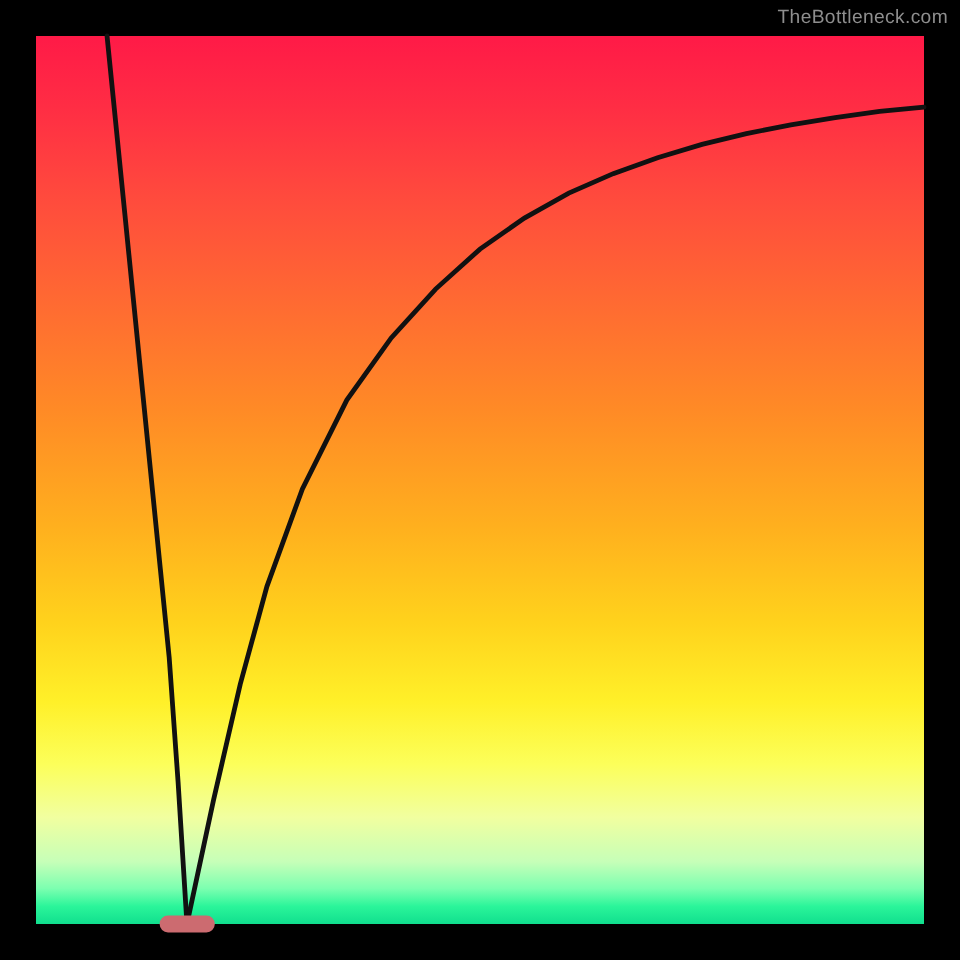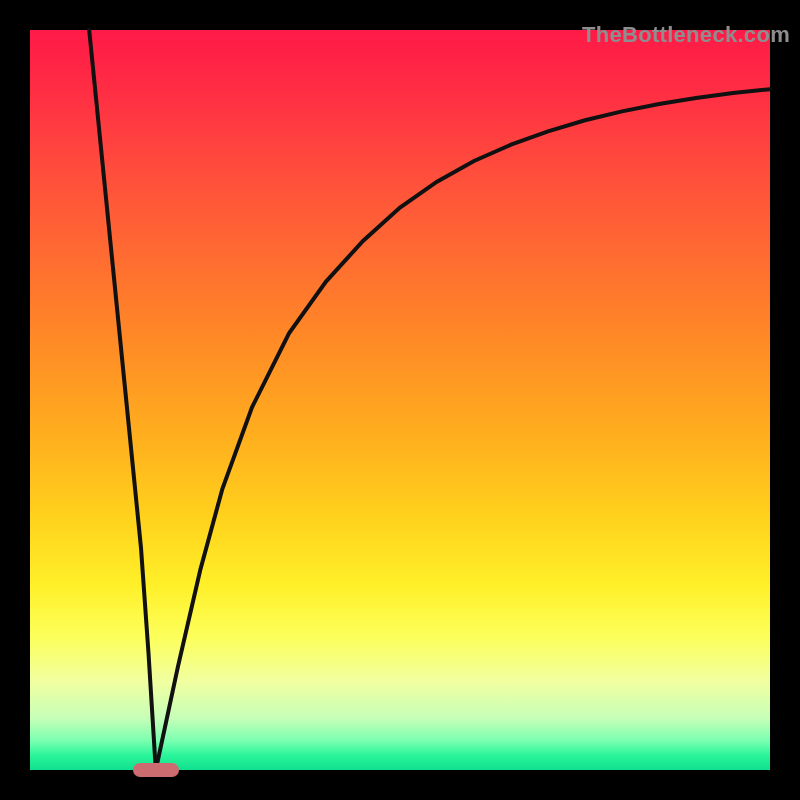--- a/index.html
+++ b/index.html
@@ -39,26 +39,26 @@
       #fcff5a 82%,
       #f1ffa0 88%,
       #c6ffb8 93%,
       #7cffb0 96%,
       #2bf59a 98%,
       #10df8e 100%
     );
   }
   .watermark {
     position: absolute;
-    top: 22px;
+    top: 6px;
     right: 10px;
     color: #8e8e8e;
-    font-size: 22px;
+    font-size: 16px;
     letter-spacing: 0.3px;
-    font-weight: 700;
+    font-weight: 400;
     user-select: none;
   }
   svg.curve {
     position: absolute;
     left: 0;
     top: 0;
     width: 740px;
     height: 740px;
     overflow: visible;
   }

